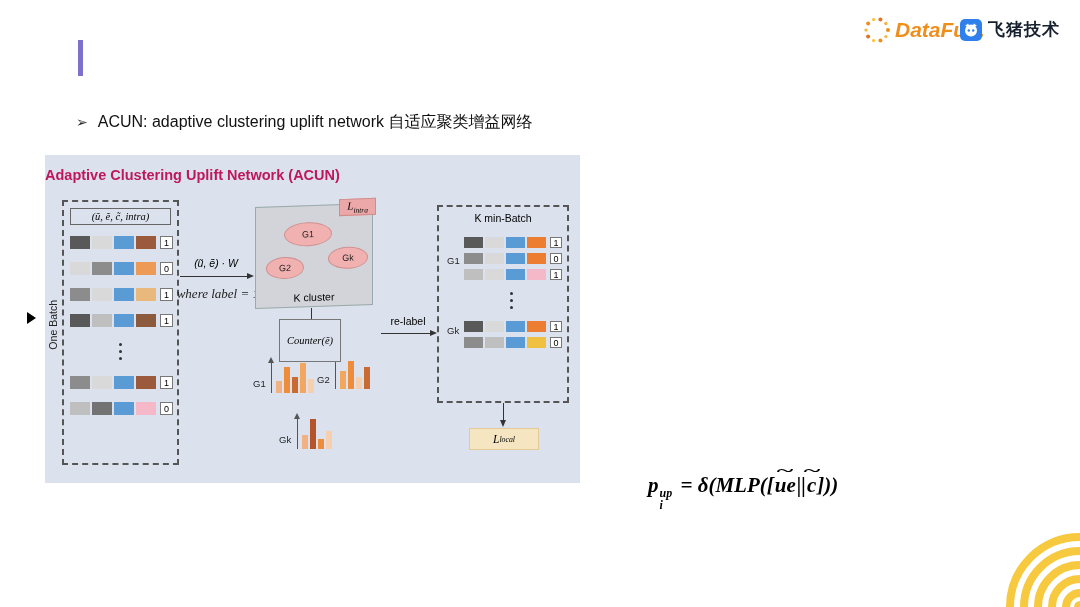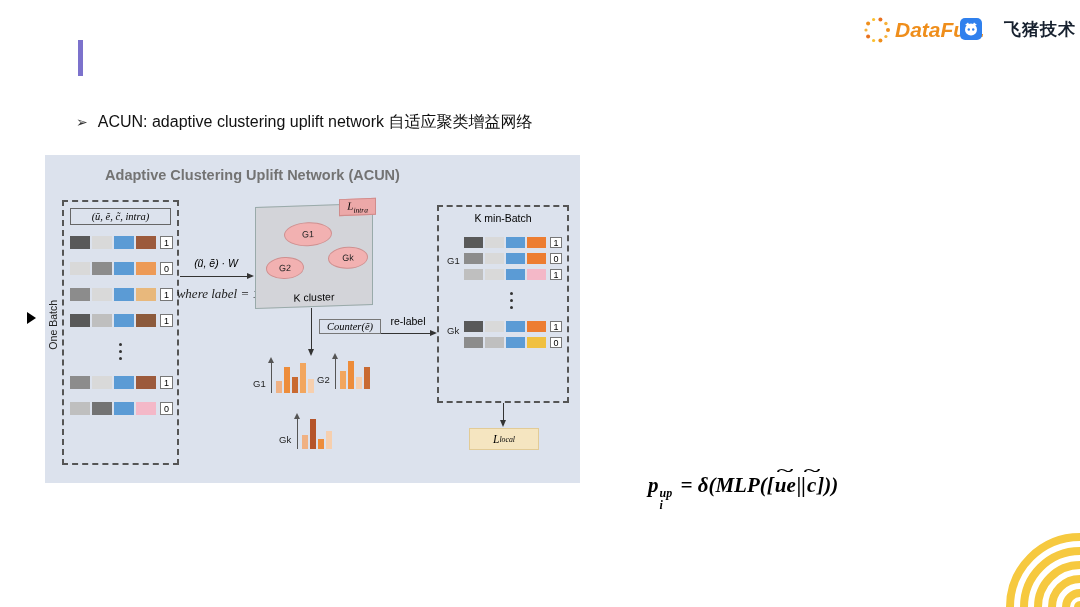--- a/index.html
+++ b/index.html
@@ -6,30 +6,30 @@
   html,body { background:#fff; }
   body { font-family:"Liberation Sans", sans-serif; }
   .page { position:relative; width:1080px; height:607px; background:#fff; overflow:hidden; }
 
   
   .accent-bar { position:absolute; left:78px; top:40px; width:5px; height:36px; background:#7c72cc; }
   .page-title { position:absolute; left:93px; top:44px; font-size:21px; font-weight:bold; color:#000; letter-spacing:0.5px; }
 
   .logo-datafun { position:absolute; left:862px; top:15px; display:flex; align-items:center; gap:3px; }
   .datafun-text { font-size:21px; font-weight:bold; font-style:italic; color:#ef8e1b; }
-  .logo-fliggy { position:absolute; left:960px; top:18px; display:flex; align-items:flex-start; gap:22px; }
+  .logo-fliggy { position:absolute; left:960px; top:18px; display:flex; align-items:center; gap:6px; }
   .fliggy-text { font-size:17px; font-weight:bold; color:#16202e; letter-spacing:1px; }
 
   
   .subtitle { position:absolute; left:76px; top:112px; font-size:16px; color:#111; display:flex; gap:10px; align-items:baseline; }
   .subtitle .marker { font-size:14px; color:#333; }
 
   
   .panel { position:absolute; left:45px; top:155px; width:535px; height:328px; background:#dce2ed; }
-  .panel-title { position:absolute; left:0; right:120px; top:12px; text-align:center; font-size:14.5px; font-weight:bold; color:#737373; }
+  .panel-title { position:absolute; left:0; right:120px; top:12px; text-align:left; font-size:14.5px; font-weight:bold; color:#be185d; }
 
   .serifit { font-family:Liberation Sans, sans-serif; font-style:italic; }
 
   .pointer-marker { position:absolute; left:27px; top:312px; width:0; height:0;
     border-left:9px solid #000; border-top:6px solid transparent; border-bottom:6px solid transparent; }
 
   
   .one-batch-box { position:absolute; left:17px; top:45px; width:117px; height:265px; border:2px dashed #555; padding:6px 6px; }
   .tuple-box { border:1px solid #666; font-family:"Liberation Serif",serif; font-style:italic; font-size:10.5px; text-align:center; padding:2px 0; margin-bottom:11px; color:#000; }
   .one-batch-label { position:absolute; left:2px; top:145px; writing-mode:vertical-rl; transform:rotate(180deg); font-size:10.5px; color:#222; }
@@ -61,21 +61,21 @@
   
   .k-cluster { position:absolute; left:210px; top:50px; width:118px; height:102px; background:#d3d4d9; border:1px solid #9aa; transform:skewY(-2deg); }
   .k-cluster-label { position:absolute; bottom:3px; left:0; right:0; text-align:center; font-size:10.5px; color:#000; }
   .l-intra { position:absolute; right:-4px; top:-6px; background:#eca8a8; border:1px solid #d08c8c; padding:0 7px; font-family:"Liberation Serif",serif; font-style:italic; font-size:11px; color:#000; }
   .ellipse { position:absolute; background:#f2b1b1; border:1px solid #cf9090; border-radius:50%; display:flex; align-items:center; justify-content:center; font-size:9px; color:#222; }
   .el-g1 { left:28px; top:16px; width:48px; height:24px; }
   .el-g2 { left:10px; top:50px; width:38px; height:22px; }
   .el-gk { left:72px; top:42px; width:40px; height:22px; }
 
   .counter-arrow { left:266px; top:153px; height:46px; }
-  .counter-box { position:absolute; left:234px; top:164px; background:#dce2ed; border:1px solid #777; padding:1px 7px; font-family:"Liberation Serif",serif; font-style:italic; font-size:10.5px; color:#000; z-index:2;margin-left:40px; }
+  .counter-box { position:absolute; left:234px; top:164px; background:#dce2ed; border:1px solid #777; padding:15px 7px; font-family:"Liberation Serif",serif; font-style:italic; font-size:10.5px; color:#000; z-index:2; }
 
   
   .hist { position:absolute; height:38px; display:flex; align-items:flex-end; gap:2px; }
   .hist-axis { position:relative; width:1px; height:34px; background:#555; margin-right:2px; }
   .hist-axis::after { content:""; position:absolute; top:-2px; left:-3px; width:0; height:0;
     border-bottom:6px solid #555; border-left:3px solid transparent; border-right:3px solid transparent; }
   .hbar { display:inline-block; width:6px; }
   .hist-name { position:absolute; left:-18px; bottom:4px; font-size:9.5px; color:#222; }
   .hist-0 { left:226px; top:200px; }
   .hist-1 { left:290px; top:196px; }

